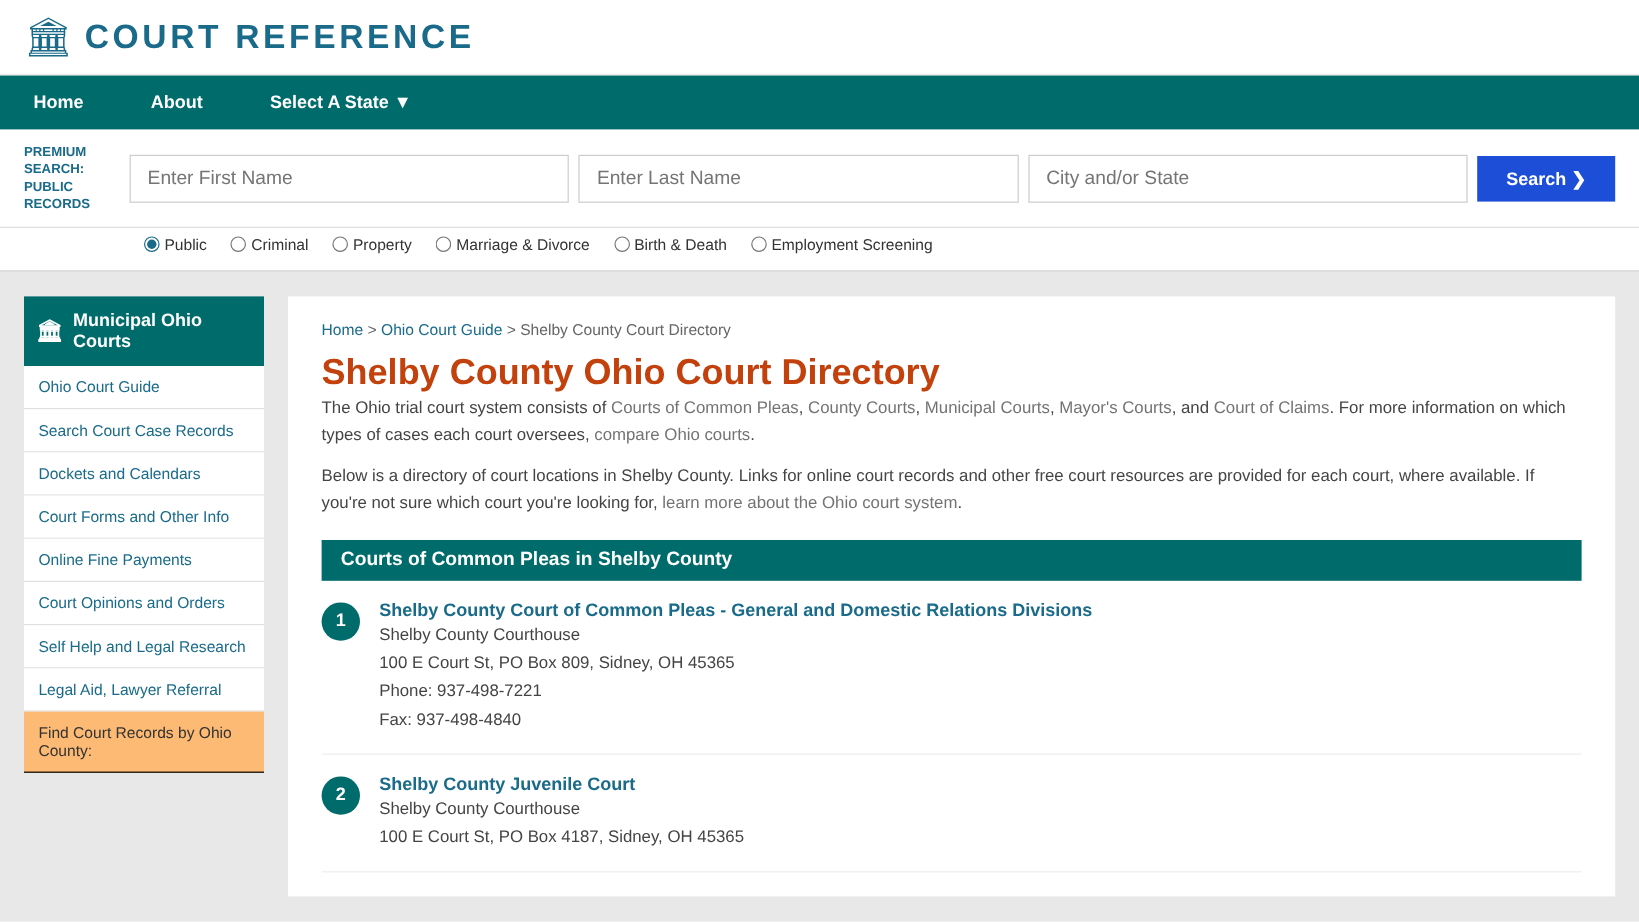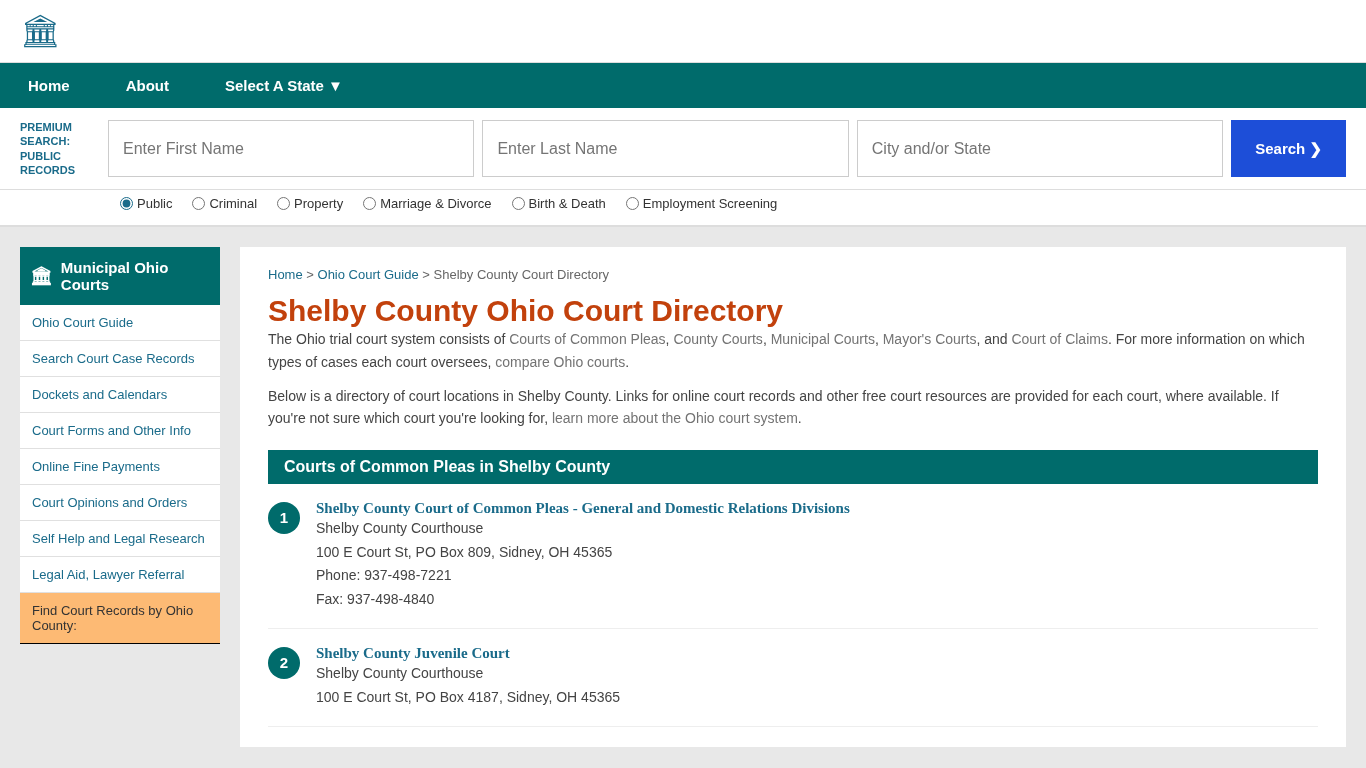--- a/index.html
+++ b/index.html
@@ -8,21 +8,21 @@
     
     #header { background: #fff; padding: 12px 20px; display: flex; align-items: center; border-bottom: 1px solid #ddd; }
     #header .logo-icon { font-size: 32px; color: #1a6b8a; margin-right: 10px; }
     #header .logo-text { font-size: 28px; font-weight: bold; color: #1a6b8a; letter-spacing: 3px; text-transform: uppercase; }
 
     
     #navbar { background: #006b6b; display: flex; align-items: stretch; }
     .nav-item { color: #fff; padding: 14px 28px; font-size: 15px; font-weight: bold; cursor: pointer; text-decoration: none; display: flex; align-items: center; }
 
     
-    #search-bar { background: #fff; padding: 12px 20px; display: flex; gap: 8px; border-bottom: 1px solid #ddd; }
+    #search-bar { background: #fff; padding: 12px 20px; display: flex; align-items: center; gap: 8px; border-bottom: 1px solid #ddd; }
     #search-bar .premium-label { font-size: 11px; font-weight: bold; color: #1a6b8a; width: 80px; line-height: 1.3; text-transform: uppercase; }
     #search-bar input { border: 1px solid #ccc; padding: 10px 14px; font-size: 16px; color: #999; flex: 1; outline: none; }
     #search-bar .search-btn { background: #1d4ed8; color: #fff; padding: 10px 24px; border: none; font-size: 15px; font-weight: bold; cursor: pointer; white-space: nowrap; display: flex; align-items: center; gap: 6px; }
 
     
     #radio-row { background: #fff; padding: 6px 20px 14px 120px; display: flex; gap: 20px; align-items: flex-end; border-bottom: 2px solid #ddd; }
     .radio-opt { display: flex; align-items: center; gap: 4px; font-size: 13px; cursor: pointer; }
     .radio-opt input[type=radio] { accent-color: #1a6b8a; }
 
     
@@ -43,28 +43,29 @@
     h1 { font-size: 30px; font-weight: bold; color: #c2410c; }
     .intro-text { font-size: 14px; line-height: 1.6; color: #444; margin-bottom: 12px; }
     .intro-text a { color: #737373; text-decoration: none; }
 
     
     .section-header { background: #006b6b; color: #fff; padding: 8px 16px; font-size: 16px; font-weight: bold; margin: 20px 0 0 0; }
 
     
     .court-entry { display: flex; gap: 16px; padding: 16px 0; border-bottom: 1px solid #eee; align-items: flex-start; }
     .court-num { background: #006b6b; color: #fff; width: 32px; height: 32px; border-radius: 50%; display: flex; align-items: center; justify-content: center; font-weight: bold; font-size: 15px; flex-shrink: 0; margin-top: 2px; }
-    .court-info .court-name { color: #1a6b8a; font-weight: bold; font-size: 15px; text-decoration: none; font-family: Liberation Serif, serif; }
+    .court-info .court-name { color: #1a6b8a; font-weight: bold; font-size: 15px; text-decoration: none; }
     .court-info p { font-size: 14px; color: #444; line-height: 1.7; }
   </style>
 </head>
 <body>
 
 <div id="header">
   <span class="logo-icon">🏛</span>
+  <span class="logo-text">COURT REFERENCE</span>
 </div>
 
 <nav id="navbar">
   <a class="nav-item">Home</a>
   <a class="nav-item">About</a>
   <a class="nav-item">Select A State ▼</a>
 </nav>
 
 <div id="search-bar">
   <div class="premium-label">PREMIUM SEARCH: PUBLIC RECORDS</div>

